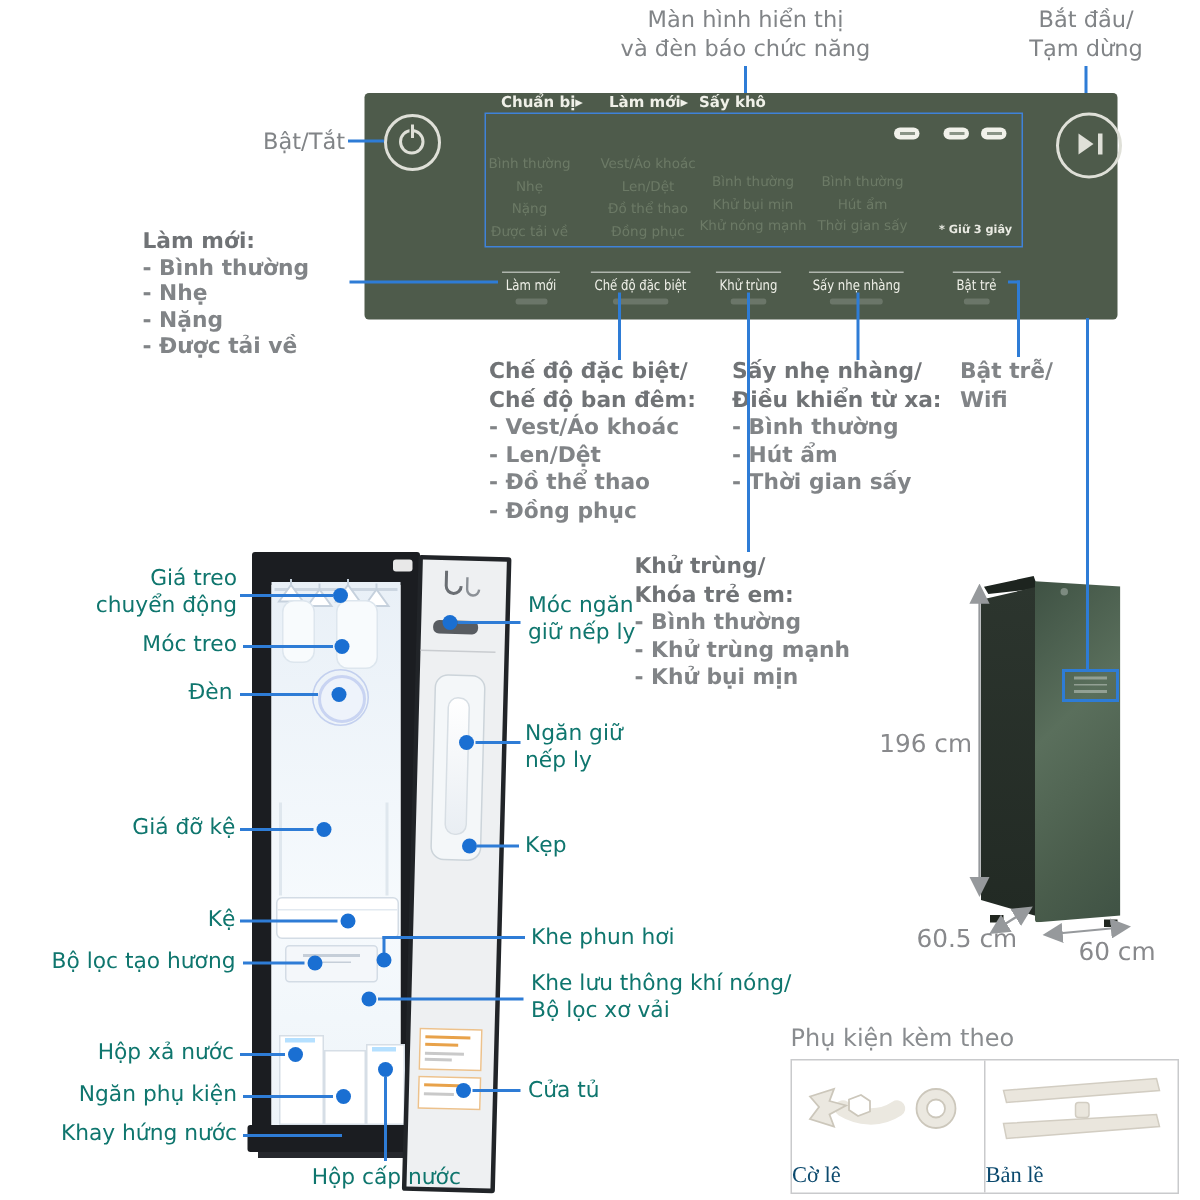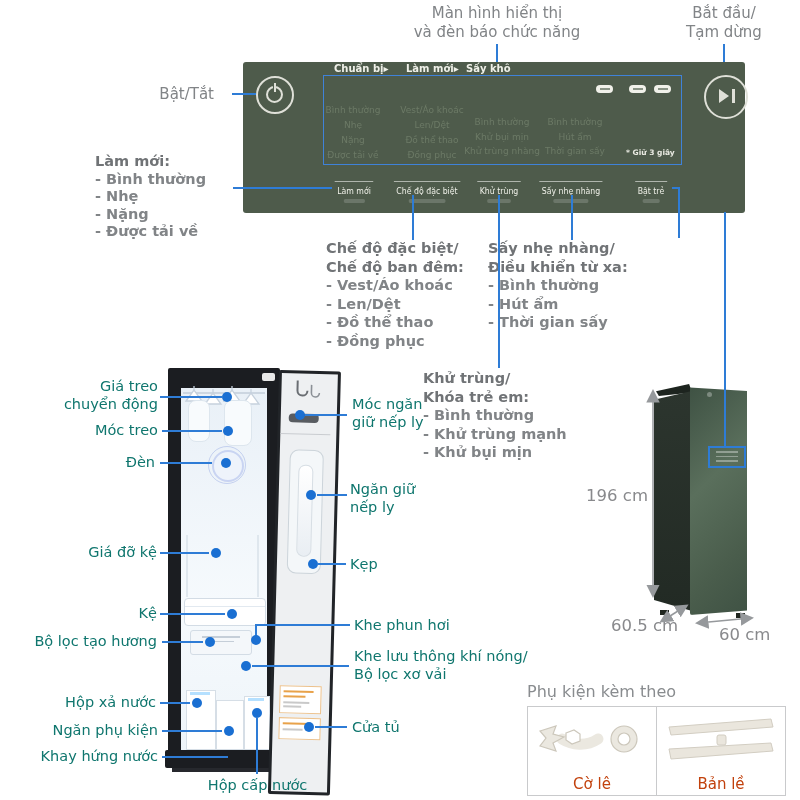--- a/index.html
+++ b/index.html
@@ -60,36 +60,36 @@
           clip-path:polygon(0 1.5%,100% 3%,100% 98%,0 100%);}
   .ptop{position:absolute;left:656px;top:384px;width:36px;height:12px;background:#1d241f;clip-path:polygon(0 60%,92% 0,100% 70%,8% 100%);}
   .bluerect{position:absolute;left:708px;top:446px;width:34px;height:18px;border:2px solid #2e7cd6;z-index:6;}
   .bluerect i{display:block;margin:3px auto 0;width:22px;height:1.5px;background:rgba(255,255,255,.35);}
   .foot{position:absolute;width:9px;height:5px;background:#20261f;}
   .dim{position:absolute;font-size:16.5px;color:#88898c;}
   
   .accbox{position:absolute;left:527px;top:706px;width:257px;height:88px;border:1.5px solid #c9cacc;display:flex;}
   .acccell{flex:1;position:relative;}
   .acccell + .acccell{border-left:1.5px solid #c9cacc;}
-  .acclabel{position:absolute;left:0;right:0;bottom:2px;text-align:center;font-size:15px;color:#c2410c;}
+  .acclabel{position:absolute;left:0;right:0;bottom:2px;text-align:left;font-size:15px;color:#0c4a6e;font-family:Liberation Serif, serif;}
 </style>
 </head>
 <body>
 
 <div id="stage">
 
   <div class="abs gt center" style="left:407px;top:4px;width:180px;">
     <span>Màn hình hiển thị</span><br>
     <span>và đèn báo chức năng</span>
   </div>
   <div class="abs gt center" style="left:664px;top:4px;width:120px;">
     <span>Bắt đầu/</span><br>
     <span>Tạm dừng</span>
   </div>
-  <div class="abs gt right" style="left:144px;top:85px;width:70px;">Bật/Tắt</div>
+  <div class="abs gt right" style="left:160px;top:85px;width:70px;">Bật/Tắt</div>
 
   <div class="bl" style="left:496px;top:44px;width:2px;height:18px;"></div>
   <div class="bl" style="left:723px;top:44px;width:2px;height:18px;"></div>
   <div class="bl" style="left:232px;top:93px;width:24px;height:2px;"></div>
 
   <div id="panel">
     <div class="pwr">
         <i></i>
         <u></u>
         <b></b>
@@ -111,21 +111,21 @@
     </div>
     <div class="pcol" style="left:145px;top:41px;width:88px;line-height:15px;">
       <span>Vest/Áo khoác</span>
       <span>Len/Dệt</span>
       <span>Đồ thể thao</span>
       <span>Đồng phục</span>
     </div>
     <div class="pcol" style="left:215px;top:53px;width:88px;line-height:14.5px;">
       <span>Bình thường</span>
       <span>Khử bụi mịn</span>
-      <span>Khử trùng nhàng</span>
+      <span>Khử nóng mạnh</span>
     </div>
     <div class="pcol" style="left:288px;top:53px;width:88px;line-height:14.5px;">
       <span>Bình thường</span>
       <span>Hút ẩm</span>
       <span>Thời gian sấy</span>
     </div>
 
     <div class="pill" style="left:353px;top:23px;">
         <i></i>
       </div>
@@ -185,20 +185,24 @@
   </div>
 
   <div class="note" style="left:488px;top:239px;width:170px;">
     <span class="t">Sấy nhẹ nhàng/</span>
     <span class="t">Điều khiển từ xa:</span>
     <span>- Bình thường</span>
     <span>- Hút ẩm</span>
     <span>- Thời gian sấy</span>
   </div>
 
+  <div class="note" style="left:640px;top:239px;width:80px;">
+    <span>Bật trễ/</span>
+    <span>Wifi</span>
+  </div>
 
   <div class="note" style="left:423px;top:369px;width:160px;">
     <span class="t">Khử trùng/</span>
     <span class="t">Khóa trẻ em:</span>
     <span>- Bình thường</span>
     <span>- Khử trùng mạnh</span>
     <span>- Khử bụi mịn</span>
   </div>
 
   <div class="frame" style="left:168px;top:368px;width:112px;height:22px;border-radius:2px;"></div>

